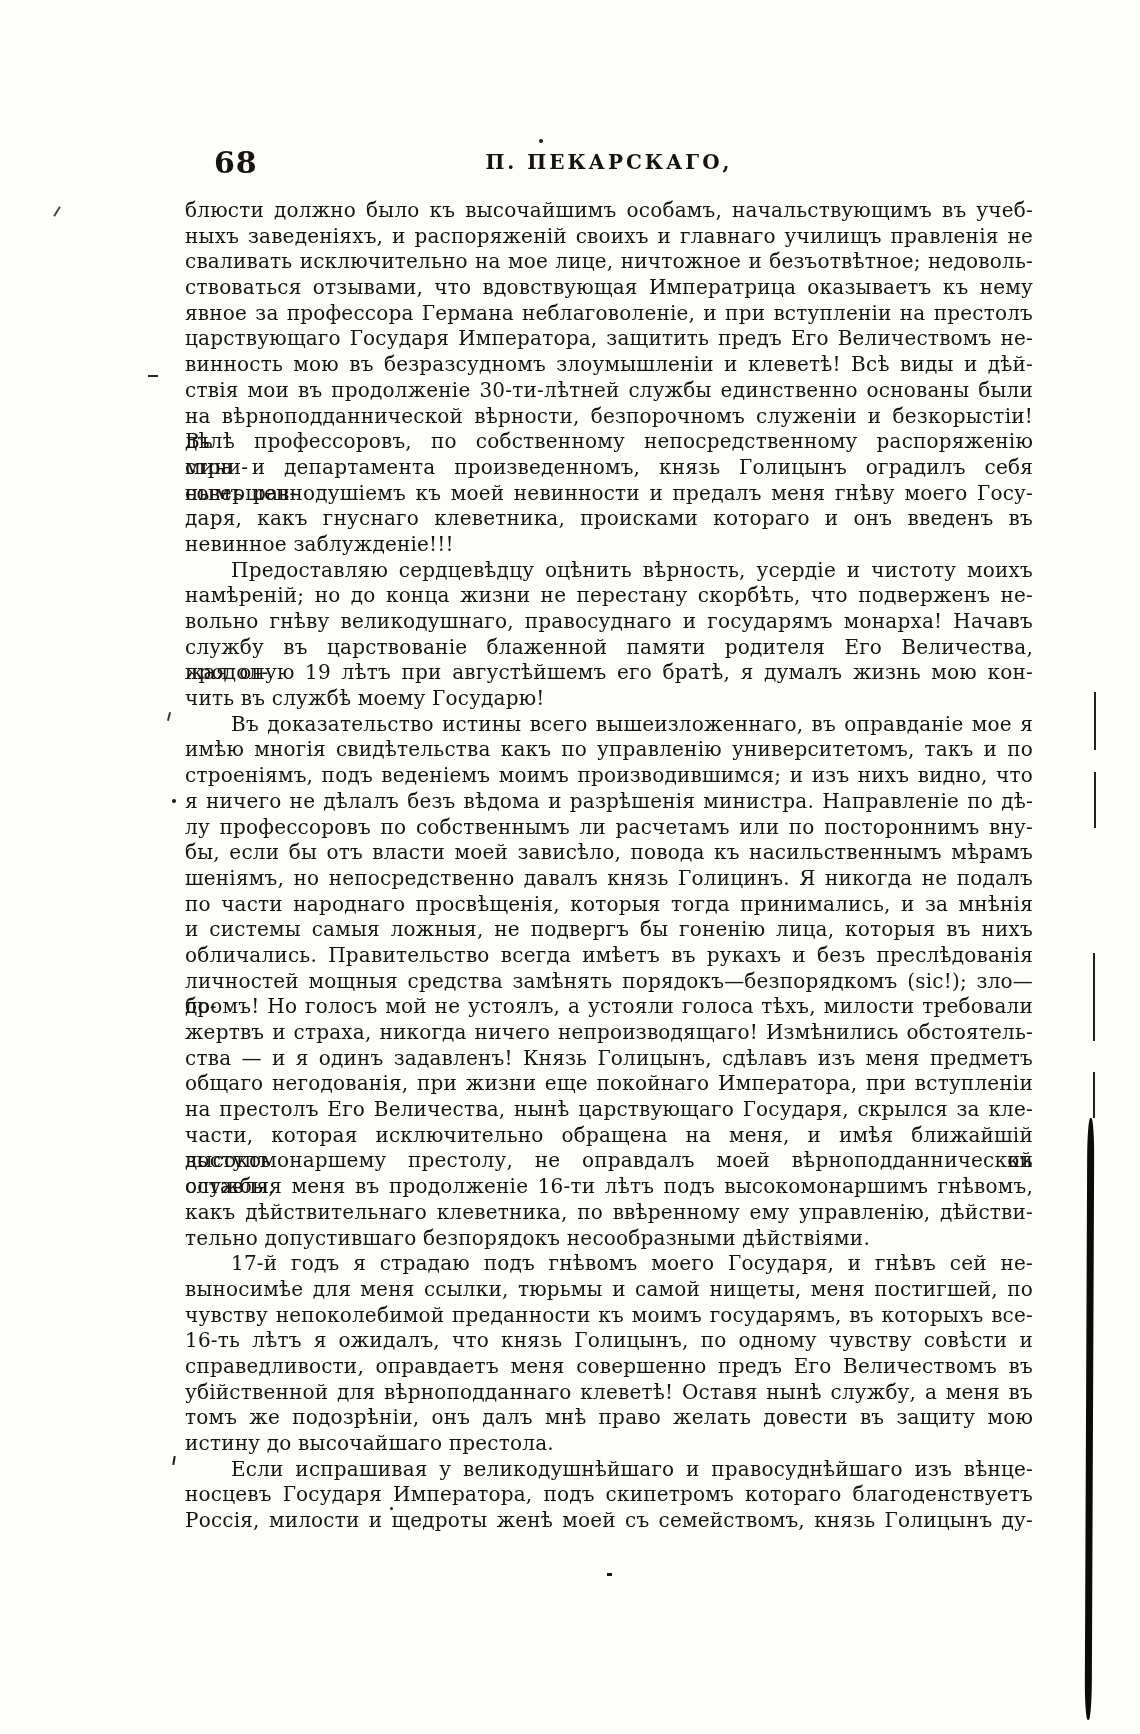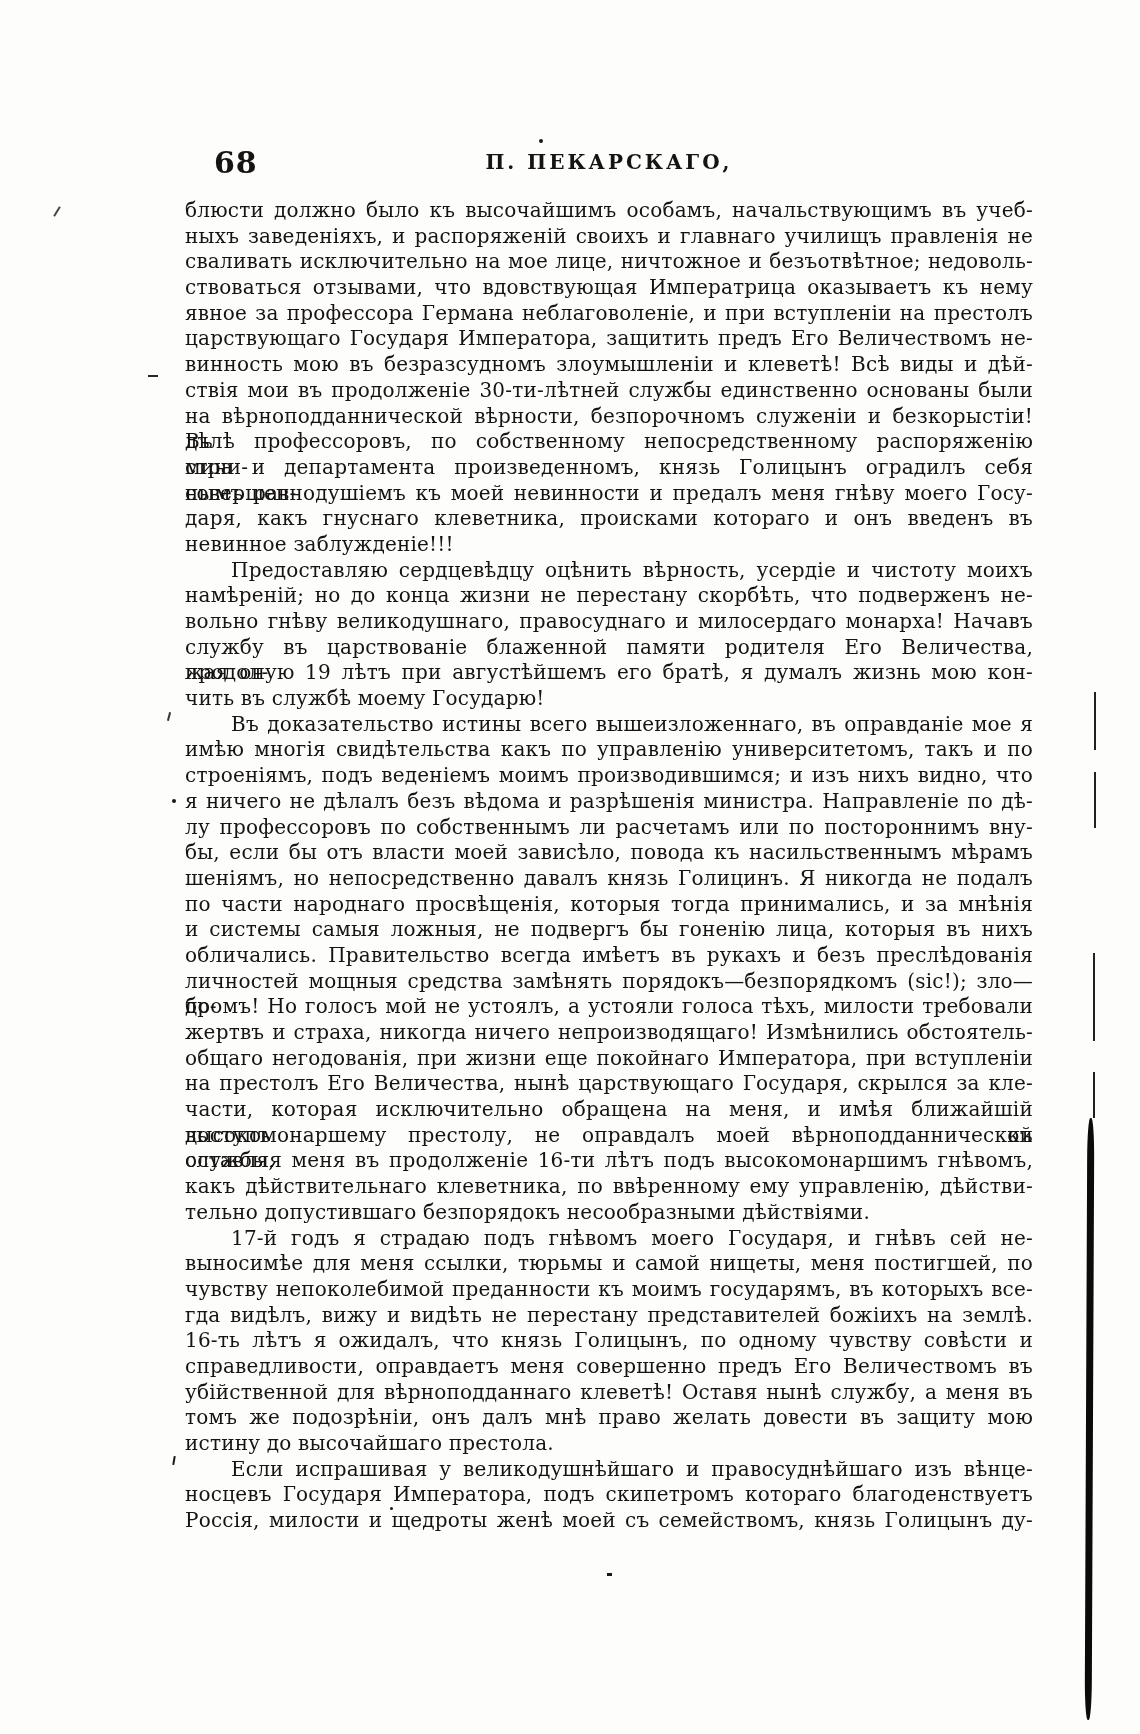--- a/index.html
+++ b/index.html
@@ -95,48 +95,48 @@
       <div class="line">винность мою въ безразсудномъ злоумышленіи и клеветѣ! Всѣ виды и дѣй-</div>
       <div class="line">ствія мои въ продолженіе 30-ти-лѣтней службы единственно основаны были</div>
       <div class="line">на вѣрноподданнической вѣрности, безпорочномъ служеніи и безкорыстіи! Въ</div>
       <div class="line">дѣлѣ профессоровъ, по собственному непосредственному распоряженію мини-</div>
       <div class="line">стра и департамента произведенномъ, князь Голицынъ оградилъ себя совершен-</div>
       <div class="line">нымъ равнодушіемъ къ моей невинности и предалъ меня гнѣву моего Госу-</div>
       <div class="line">даря, какъ гнуснаго клеветника, происками котораго и онъ введенъ въ</div>
       <div class="line para-end">невинное заблужденіе!!!</div>
       <div class="line indent">Предоставляю сердцевѣдцу оцѣнить вѣрность, усердіе и чистоту моихъ</div>
       <div class="line">намѣреній; но до конца жизни не перестану скорбѣть, что подверженъ не-</div>
-      <div class="line">вольно гнѣву великодушнаго, правосуднаго и милосердаго монарха! Начавъ</div>
+      <div class="line">вольно гнѣву великодушнаго, правосуднаго и государямъ монарха! Начавъ</div>
       <div class="line">службу въ царствованіе блаженной памяти родителя Его Величества, продол-</div>
       <div class="line">жая оную 19 лѣтъ при августѣйшемъ его братѣ, я думалъ жизнь мою кон-</div>
       <div class="line para-end">чить въ службѣ моему Государю!</div>
       <div class="line indent">Въ доказательство истины всего вышеизложеннаго, въ оправданіе мое я</div>
       <div class="line">имѣю многія свидѣтельства какъ по управленію университетомъ, такъ и по</div>
       <div class="line">строеніямъ, подъ веденіемъ моимъ производившимся; и изъ нихъ видно, что</div>
       <div class="line">я ничего не дѣлалъ безъ вѣдома и разрѣшенія министра. Направленіе по дѣ-</div>
       <div class="line">лу профессоровъ по собственнымъ ли расчетамъ или по постороннимъ вну-</div>
       <div class="line">бы, если бы отъ власти моей зависѣло, повода къ насильственнымъ мѣрамъ</div>
       <div class="line">шеніямъ, но непосредственно давалъ князь Голицинъ. Я никогда не подалъ</div>
       <div class="line">по части народнаго просвѣщенія, которыя тогда принимались, и за мнѣнія</div>
       <div class="line">и системы самыя ложныя, не подвергъ бы гоненію лица, которыя въ нихъ</div>
       <div class="line">обличались. Правительство всегда имѣетъ въ рукахъ и безъ преслѣдованія</div>
       <div class="line">личностей мощныя средства замѣнять порядокъ—безпорядкомъ (sic!); зло—до-</div>
       <div class="line">бромъ! Но голосъ мой не устоялъ, а устояли голоса тѣхъ, милости требовали</div>
       <div class="line">жертвъ и страха, никогда ничего непроизводящаго! Измѣнились обстоятель-</div>
+      <div class="line">ства — и я одинъ задавленъ! Князь Голицынъ, сдѣлавъ изъ меня предметъ</div>
       <div class="line">общаго негодованія, при жизни еще покойнаго Императора, при вступленіи</div>
       <div class="line">на престолъ Его Величества, нынѣ царствующаго Государя, скрылся за кле-</div>
       <div class="line">части, которая исключительно обращена на меня, и имѣя ближайшій доступъ къ</div>
       <div class="line">высокомонаршему престолу, не оправдалъ моей вѣрноподданнической службы,</div>
       <div class="line">оставляя меня въ продолженіе 16-ти лѣтъ подъ высокомонаршимъ гнѣвомъ,</div>
       <div class="line">какъ дѣйствительнаго клеветника, по ввѣренному ему управленію, дѣйстви-</div>
       <div class="line para-end">тельно допустившаго безпорядокъ несообразными дѣйствіями.</div>
       <div class="line indent">17-й годъ я страдаю подъ гнѣвомъ моего Государя, и гнѣвъ сей не-</div>
       <div class="line">выносимѣе для меня ссылки, тюрьмы и самой нищеты, меня постигшей, по</div>
       <div class="line">чувству непоколебимой преданности къ моимъ государямъ, въ которыхъ все-</div>
-      <div class="line">гда видѣлъ, вижу и видѣть не перестану представителей божіихъ на землѣ.</div>
       <div class="line">16-ть лѣтъ я ожидалъ, что князь Голицынъ, по одному чувству совѣсти и</div>
       <div class="line">справедливости, оправдаетъ меня совершенно предъ Его Величествомъ въ</div>
       <div class="line">убійственной для вѣрноподданнаго клеветѣ! Оставя нынѣ службу, а меня въ</div>
       <div class="line">томъ же подозрѣніи, онъ далъ мнѣ право желать довести въ защиту мою</div>
       <div class="line para-end">истину до высочайшаго престола.</div>
       <div class="line indent">Если испрашивая у великодушнѣйшаго и правосуднѣйшаго изъ вѣнце-</div>
       <div class="line">носцевъ Государя Императора, подъ скипетромъ котораго благоденствуетъ</div>
       <div class="line">Россія, милости и щедроты женѣ моей съ семействомъ, князь Голицынъ ду-</div>
     </div>
 

